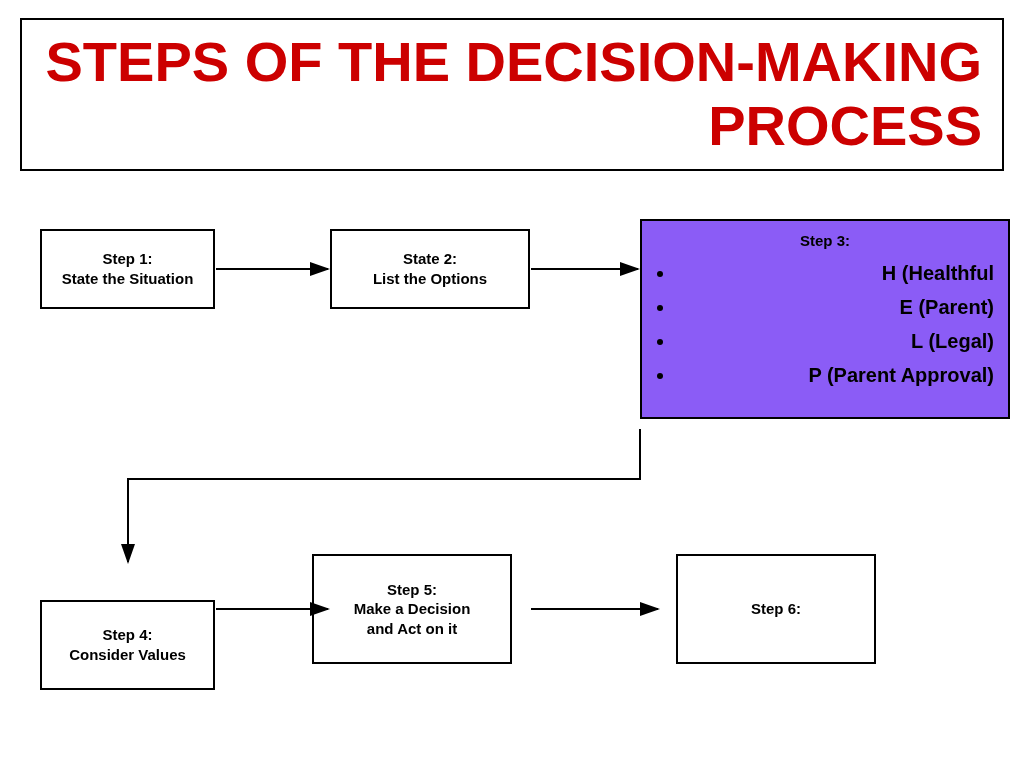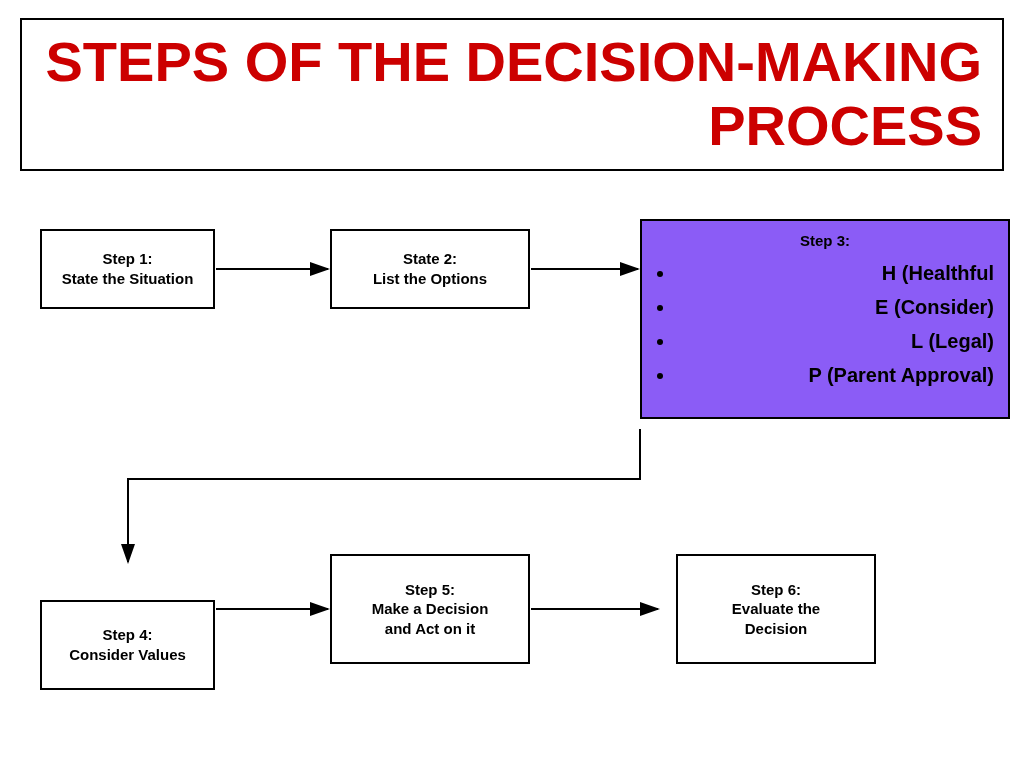--- a/index.html
+++ b/index.html
@@ -128,39 +128,38 @@
 
     <div class="step-box" style="left: 310px; top: 30px; width: 200px; height: 80px;">
       <div class="step-label">State 2:</div>
       <div class="step-title">List the Options</div>
     </div>
 
     <div class="step3-box" style="left: 620px; top: 20px; width: 370px; min-height: 200px;">
       <div class="step3-header"><strong>Step 3:</strong><br></div>
       <ul class="step3-list">
         <li>H (Healthful</li>
-        <li>E (Consider)</li>
+        <li>E (Parent)</li>
         <li>L (Legal)</li>
         <li>P (Parent Approval)</li>
       </ul>
     </div>
 
     <div class="step-box" style="left: 20px; top: 365px; width: 175px; height: 90px; margin-top: 36px;">
       <div class="step-label">Step 4:</div>
       <div class="step-title">Consider Values</div>
     </div>
 
-    <div class="step-box" style="left: 310px; top: 355px; width: 200px; height: 110px;">
+    <div class="step-box" style="left: 292px; top: 355px; width: 200px; height: 110px;">
       <div class="step-label">Step 5:</div>
       <div class="step-title" style="white-space: pre-line;">Make a Decision<br>and Act on it</div>
     </div>
 
     <div class="step-box" style="left: 640px; top: 355px; width: 200px; height: 110px; margin-left: 16px;">
       <div class="step-label">Step 6:</div>
-      <div class="step-title" style="white-space: pre-line;">Evaluate the<br>Decision</div>
     </div>
 
     <svg class="arrows-svg" xmlns="http://www.w3.org/2000/svg">
       <defs>
         <marker id="arrowhead" markerWidth="10" markerHeight="7" refX="9" refY="3.5" orient="auto">
           <polygon points="0 0, 10 3.5, 0 7" fill="#000"></polygon>
         </marker>
       </defs>
 
       <line x1="196" y1="70" x2="308" y2="70" stroke="#000" stroke-width="2" marker-end="url(#arrowhead)"></line>

